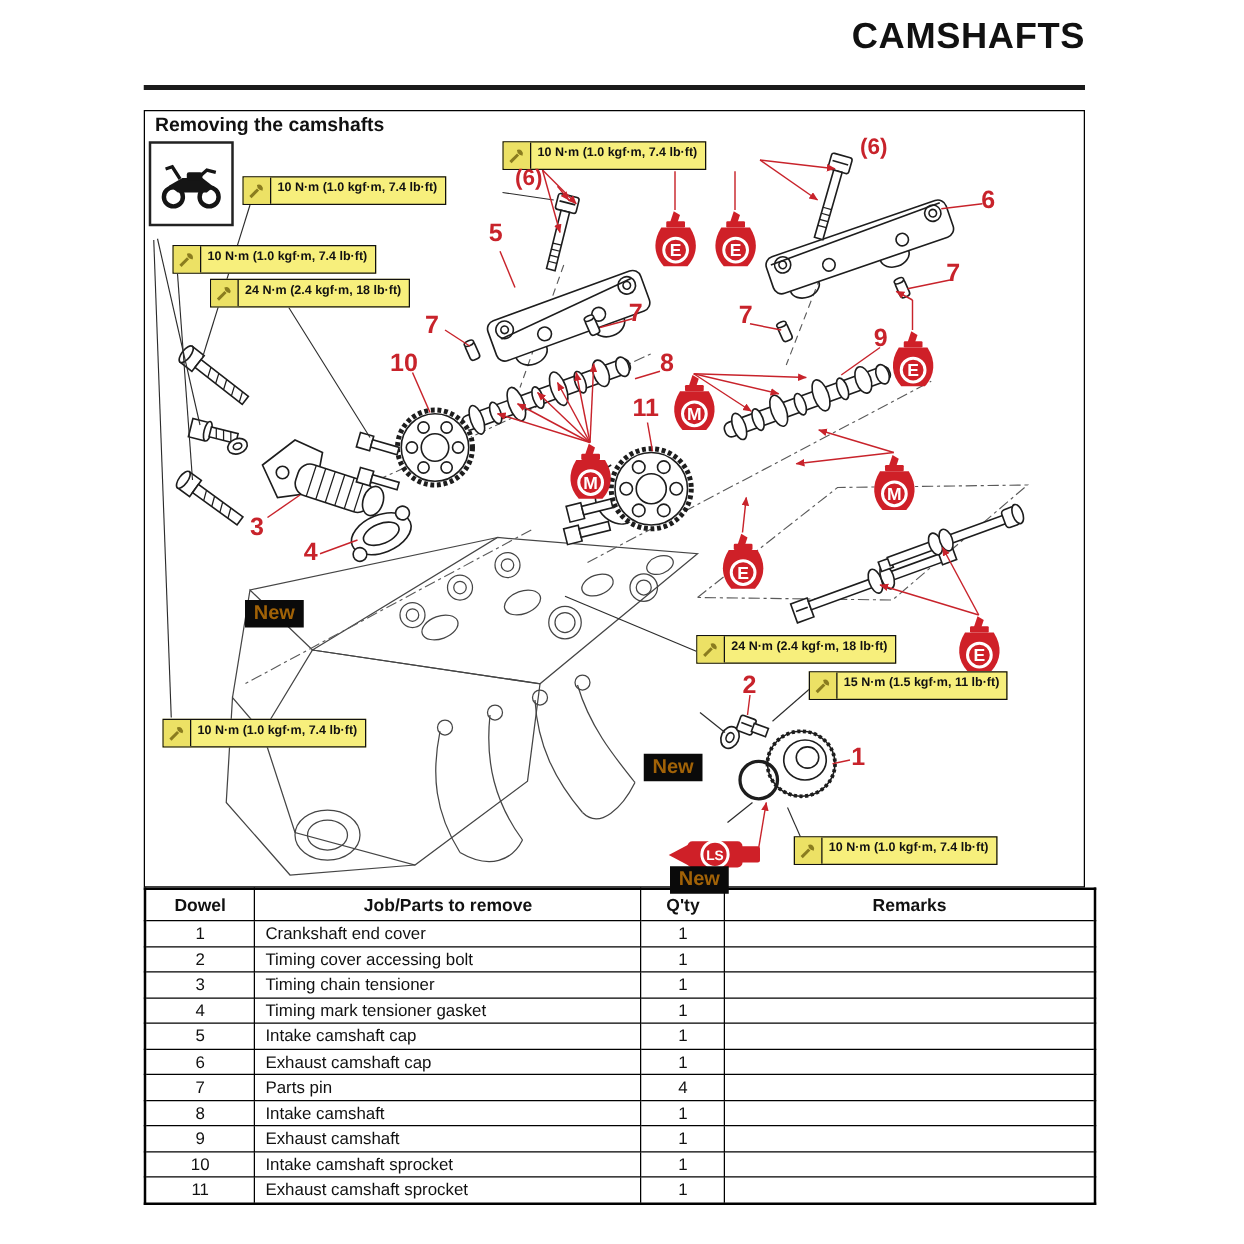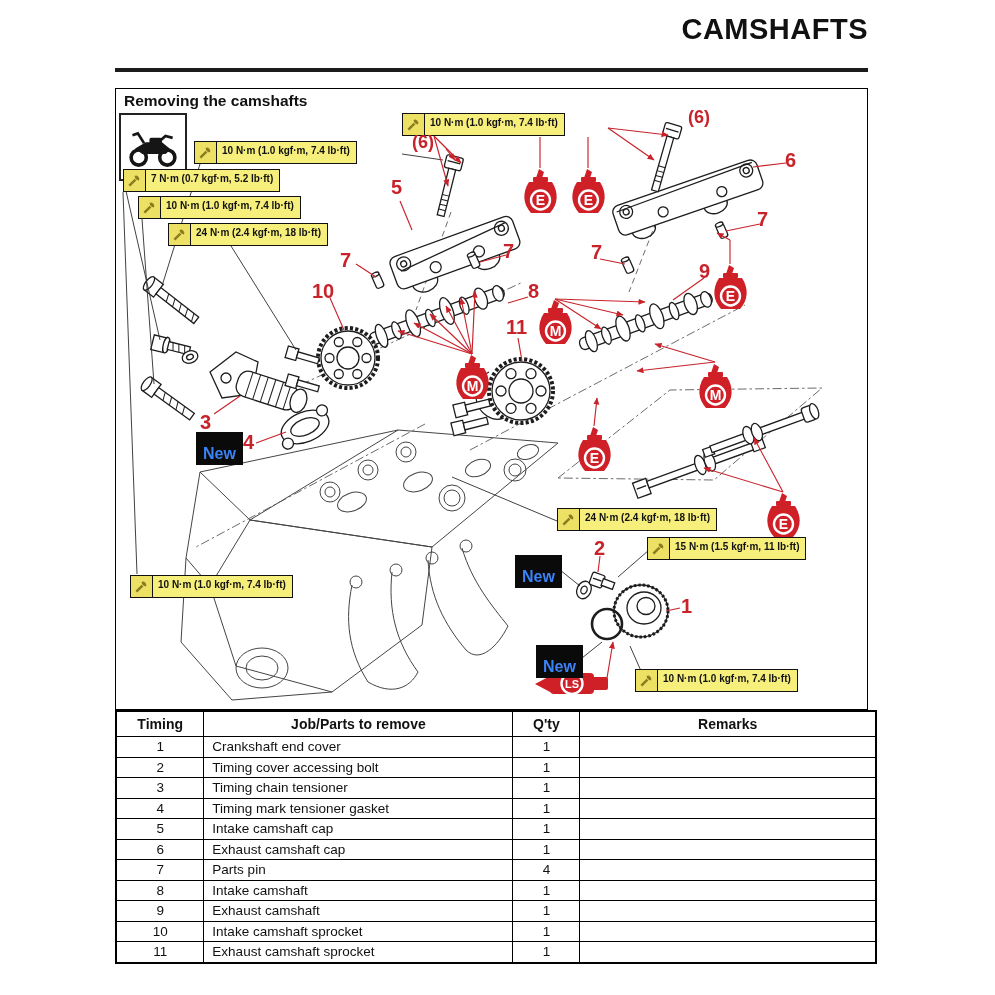--- a/index.html
+++ b/index.html
@@ -12,22 +12,22 @@
   #dheading{left:124px;top:92px;font-size:15.5px;font-weight:bold;text-align:center;}
   #bikebox{left:119px;top:113px;width:64px;height:64px;border:2px solid #222;
            display:flex;align-items:center;justify-content:center;}
   svg.overlay{left:0;top:0;pointer-events:none;}
   .tq{position:absolute;display:flex;align-items:stretch;background:#f7ef7c;
       border:1.6px solid #111;height:21px;z-index:5;}
   .tq .wr{width:21px;background:#ece165;border-right:1.4px solid #111;
           display:flex;align-items:center;justify-content:center;}
   .tq .tx{padding:3px 6px 0 5px;font-size:10px;font-weight:bold;white-space:nowrap;}
   .co{position:absolute;color:#c8232b;font-size:20px;font-weight:bold;z-index:6;line-height:1;}
-  .newlab{position:absolute;background:#0a0a0a;color:#3b82f6;font-size:16px;font-weight:bold;
-          padding:12px 7px 2px 7px;z-index:6;line-height:1.2;}
+  .newlab{position:absolute;background:#0a0a0a;color:#a16207;font-size:16px;font-weight:bold;
+          padding:1px 7px 2px 7px;z-index:6;line-height:1.2;margin-top:48px;}
   .icanv{position:absolute;z-index:4;}
   #ptable{position:absolute;left:115px;top:710px;width:762px;border-collapse:collapse;
           font-size:13.5px;}
   #ptable th,#ptable td{border:1.1px solid #000;border-top-width:1.8px;border-bottom-width:1.8px;}
   #ptable th{height:22px;font-size:14px;font-weight:bold;text-align:center;padding:1px 4px;}
   #ptable td{height:19.5px;padding:0 4px;}
   #ptable td.c{text-align:center;}
   #ptable td.j{text-align:left;padding-left:8px;}
   #ptable{border:2.2px solid #000;}
 </style>
@@ -377,29 +377,20 @@
   </div>
   <div class="tq" style="left:194px;top:141px;">
     <span class="wr">
         <svg viewBox="0 0 16 16" width="15" height="15">
           <path d="M2.5 13.5 L9 7" stroke="#8a7c1f" stroke-width="2.6" fill="none"></path>
           <path d="M8 3.2 a3.6 3.6 0 0 1 4.8 4.8 l-2.5 -.7 -1.6 -1.6 z" fill="#8a7c1f"></path>
         </svg>
       </span>
     <span class="tx">10 N·m (1.0 kgf·m, 7.4 lb·ft)</span>
   </div>
-  <div class="tq" style="left:123px;top:169px;">
-    <span class="wr">
-        <svg viewBox="0 0 16 16" width="15" height="15">
-          <path d="M2.5 13.5 L9 7" stroke="#8a7c1f" stroke-width="2.6" fill="none"></path>
-          <path d="M8 3.2 a3.6 3.6 0 0 1 4.8 4.8 l-2.5 -.7 -1.6 -1.6 z" fill="#8a7c1f"></path>
-        </svg>
-      </span>
-    <span class="tx">7 N·m (0.7 kgf·m, 5.2 lb·ft)</span>
-  </div>
   <div class="tq" style="left:138px;top:196px;">
     <span class="wr">
         <svg viewBox="0 0 16 16" width="15" height="15">
           <path d="M2.5 13.5 L9 7" stroke="#8a7c1f" stroke-width="2.6" fill="none"></path>
           <path d="M8 3.2 a3.6 3.6 0 0 1 4.8 4.8 l-2.5 -.7 -1.6 -1.6 z" fill="#8a7c1f"></path>
         </svg>
       </span>
     <span class="tx">10 N·m (1.0 kgf·m, 7.4 lb·ft)</span>
   </div>
   <div class="tq" style="left:168px;top:223px;">
@@ -571,21 +562,21 @@
 
   <table id="ptable">
     <colgroup>
         <col style="width:88px">
         <col style="width:310px">
         <col style="width:67px">
         <col style="width:297px">
       </colgroup>
     <thead>
       <tr>
-        <th>Timing</th>
+        <th>Dowel</th>
         <th>Job/Parts to remove</th>
         <th>Q'ty</th>
         <th>Remarks</th>
       </tr>
     </thead>
     <tbody>
       <tr>
           <td class="c">1</td>
           <td class="j">Crankshaft end cover</td>
           <td class="c">1</td>

